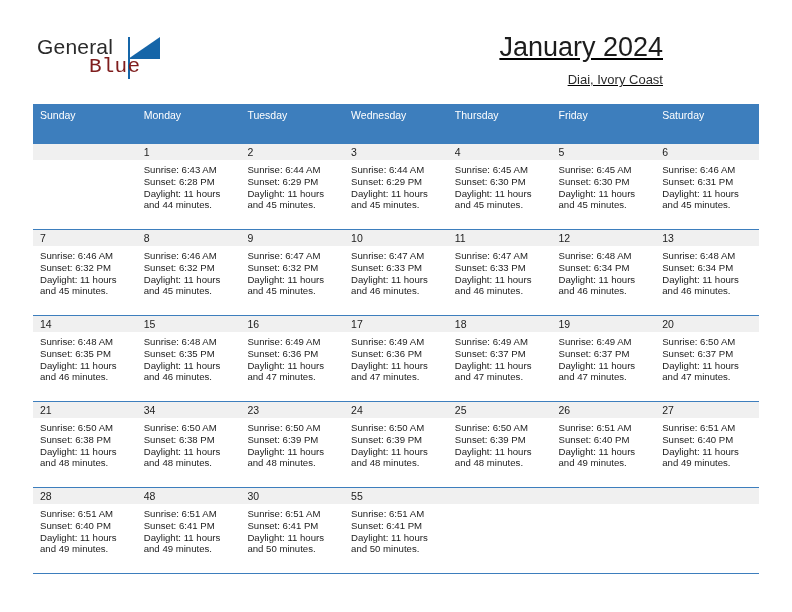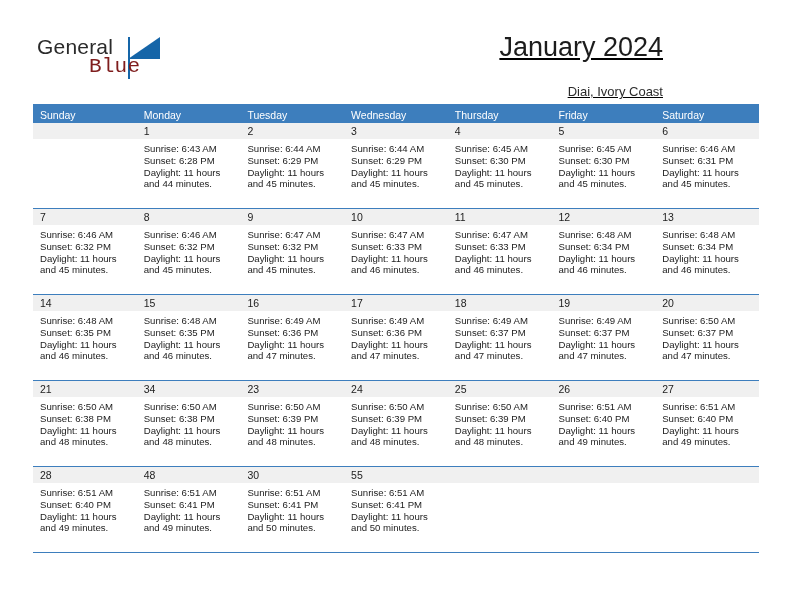--- a/index.html
+++ b/index.html
@@ -82,41 +82,41 @@
   .cal-title {
     font-size: 27px;
     color: #1c1c1c;
     line-height: 34px;
     white-space: nowrap;
   }
   .cal-subtitle {
     font-size: 13px;
     color: #2b2b2b;
     line-height: 20px;
-    margin-top: 18px;
+    margin-top: 6px;
     white-space: nowrap;
     text-align: right;
   }
 
   
   .calendar {
     position: absolute;
     left: 33px;
     top: 104px;
     width: 726px;
     border-collapse: collapse;
     table-layout: fixed;
   }
   .calendar th {
     background: #3d7ebd;
     color: #ffffff;
     font-size: 10.5px;
     font-weight: normal;
     text-align: left;
-    padding: 5px 0 2px 7px;
+    padding: 5px 0 23px 7px;
     height: 12px;
     border: none;
   }
   .calendar td {
     vertical-align: top;
     padding: 0;
     height: 86px;
     border: none;
     position: relative;
   }

